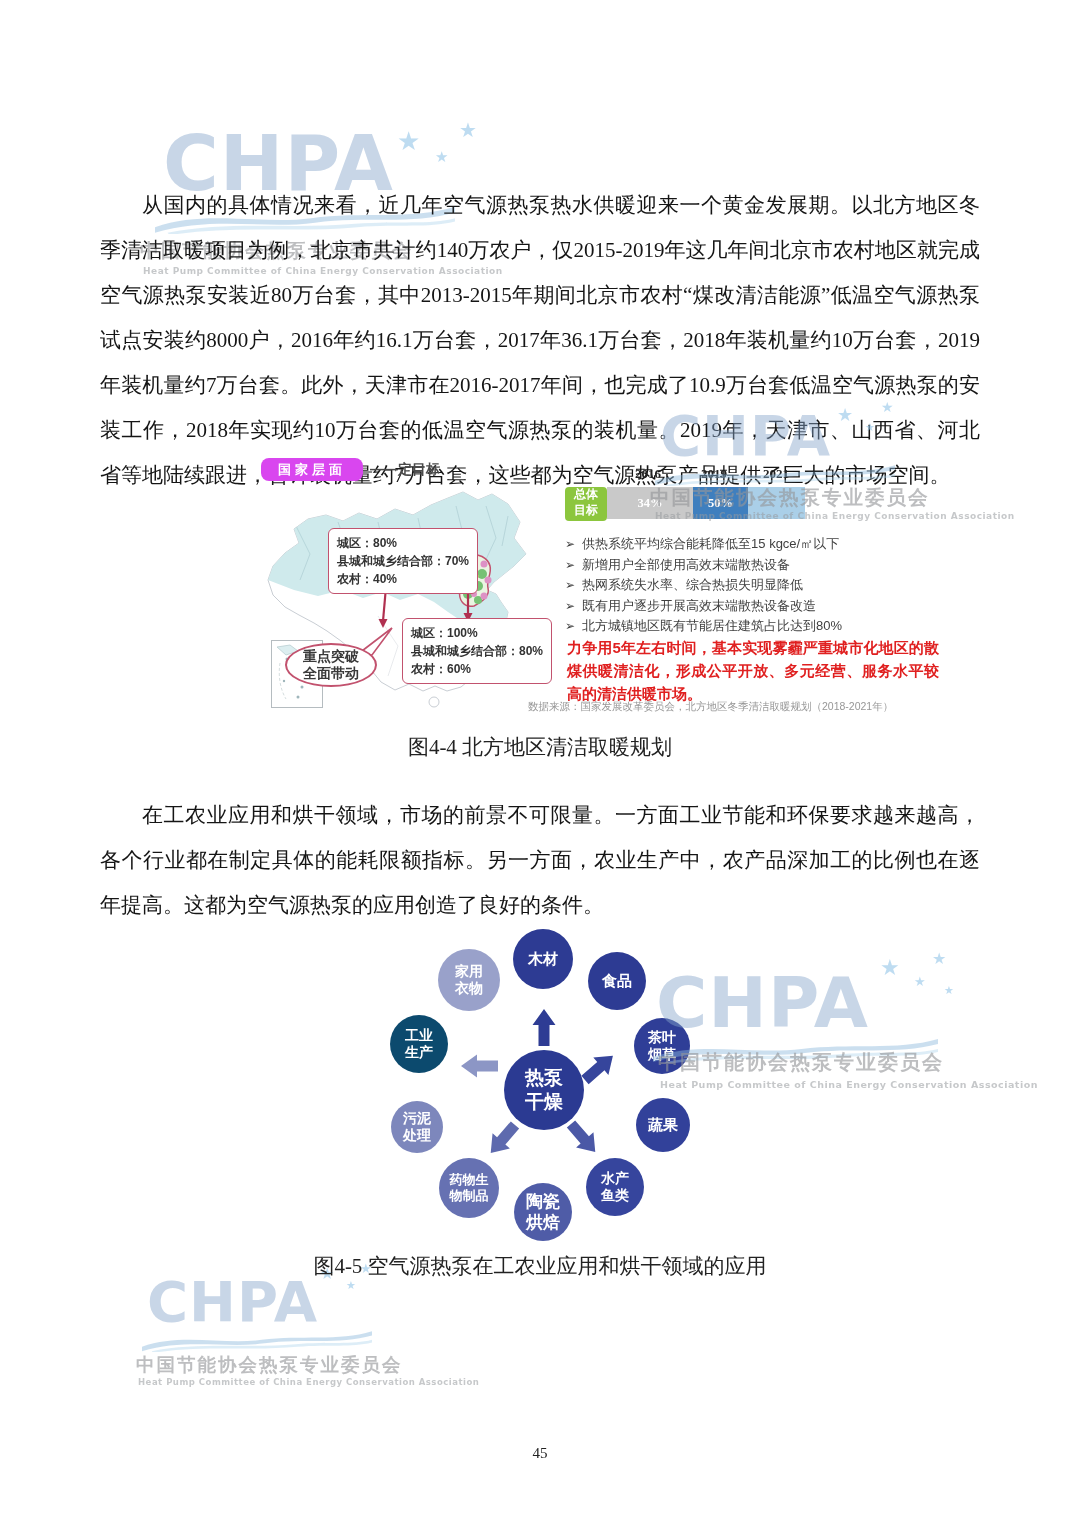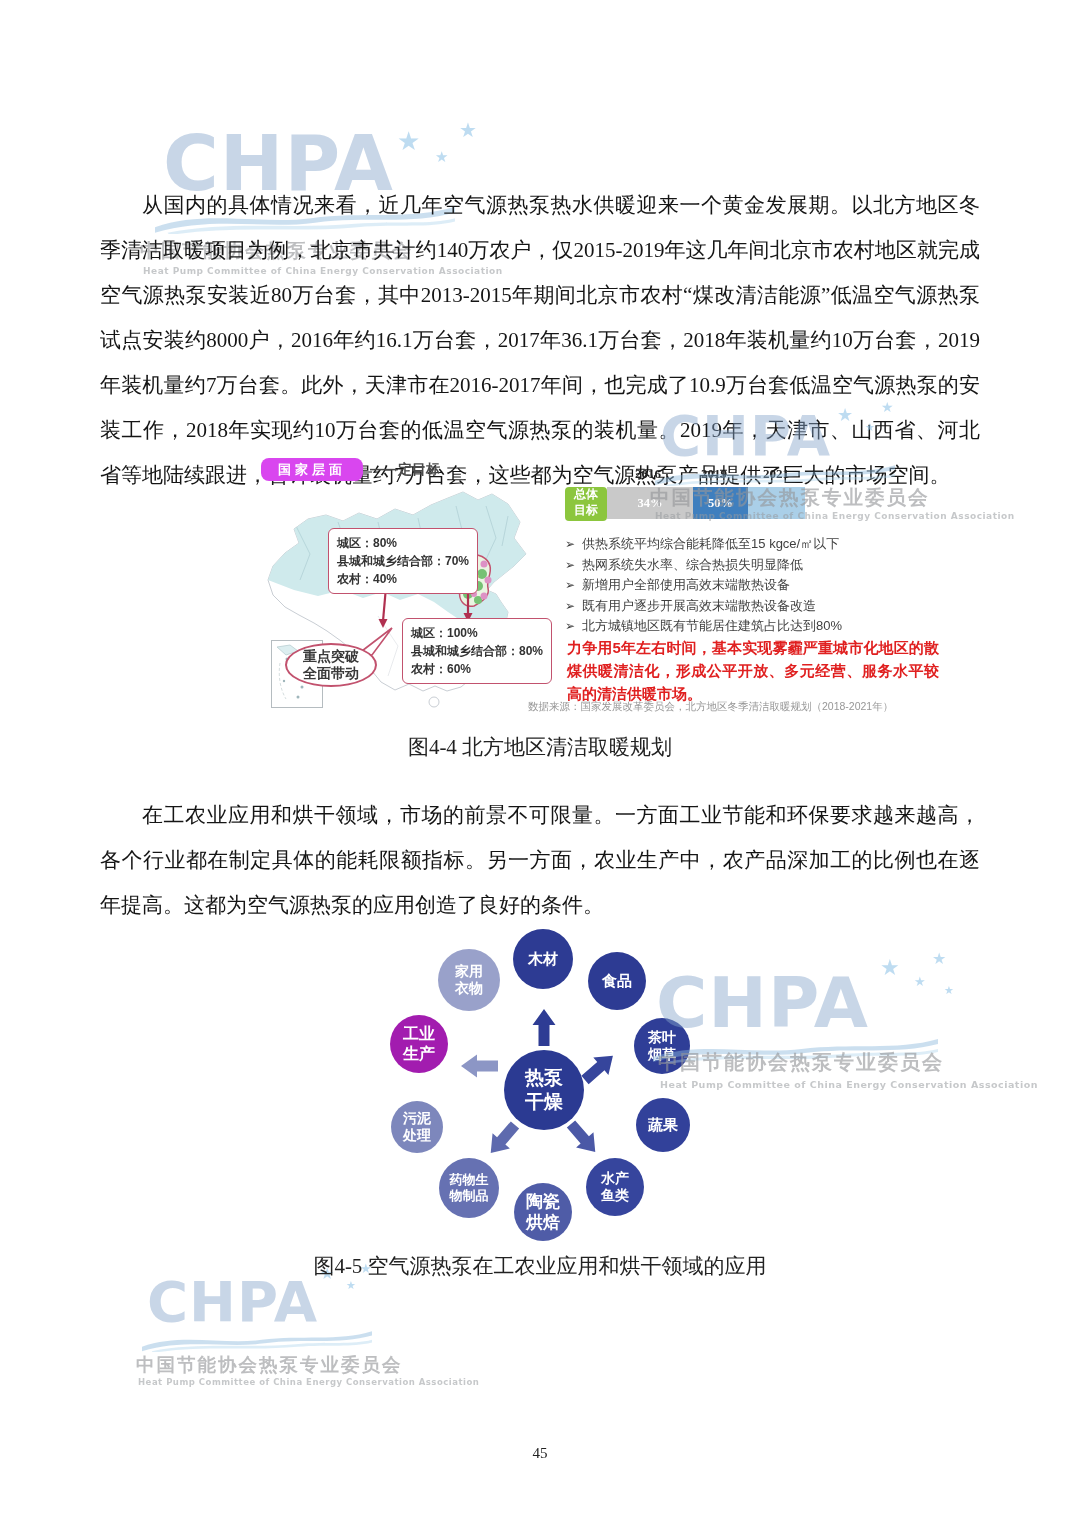--- a/index.html
+++ b/index.html
@@ -241,24 +241,24 @@
     <div class="seg" style="width:86px;background:#c9c9c9;">34%</div>
     <div class="seg" style="width:55px;background:#3f7fbe;">50%</div>
     <div class="seg" style="width:57px;background:#aacfe8;"></div>
   </div>
 
   <div class="bullets">
     <div class="bullet">
         <span>供热系统平均综合能耗降低至15 kgce/㎡以下</span>
       </div>
     <div class="bullet">
+        <span>新增用户全部使用高效末端散热设备</span>
+      </div>
+    <div class="bullet">
         <span>热网系统失水率、综合热损失明显降低</span>
-      </div>
-    <div class="bullet">
-        <span>新增用户全部使用高效末端散热设备</span>
       </div>
     <div class="bullet">
         <span>既有用户逐步开展高效末端散热设备改造</span>
       </div>
     <div class="bullet">
         <span>北方城镇地区既有节能居住建筑占比达到80%</span>
       </div>
   </div>
 
   <div class="redtext">力争用5年左右时间，基本实现雾霾严重城市化地区的散煤供暖清洁化，形成公平开放、多元经营、服务水平较高的清洁供暖市场。</div>
@@ -308,21 +308,21 @@
   </div>
   <div class="node" style="left:134px;top:263px;width:58px;height:58px;background:#4f5ca7;font-size:17px;">
     <span style="width:2em;">陶瓷烘焙</span>
   </div>
   <div class="node" style="left:59px;top:238px;width:60px;height:60px;background:#6671b2;font-size:13px;">
     <span style="width:3em;">药物生物制品</span>
   </div>
   <div class="node" style="left:11px;top:181px;width:52px;height:52px;background:#7d87bc;font-size:14px;">
     <span style="width:2em;">污泥处理</span>
   </div>
-  <div class="node" style="left:10px;top:95px;width:58px;height:58px;background:#a21caf;font-size:16px;">
+  <div class="node" style="left:10px;top:95px;width:58px;height:58px;background:#0c4a6e;font-size:14px;">
     <span style="width:2em;">工业生产</span>
   </div>
   <div class="node" style="left:58px;top:29px;width:62px;height:62px;background:#99a1ca;font-size:14px;">
     <span style="width:2em;">家用衣物</span>
   </div>
 </div>
 
 <div class="caption" style="top:1252px;">图4-5 空气源热泵在工农业应用和烘干领域的应用</div>
 
 <div class="pagenum" style="top:1445px;">45</div>

